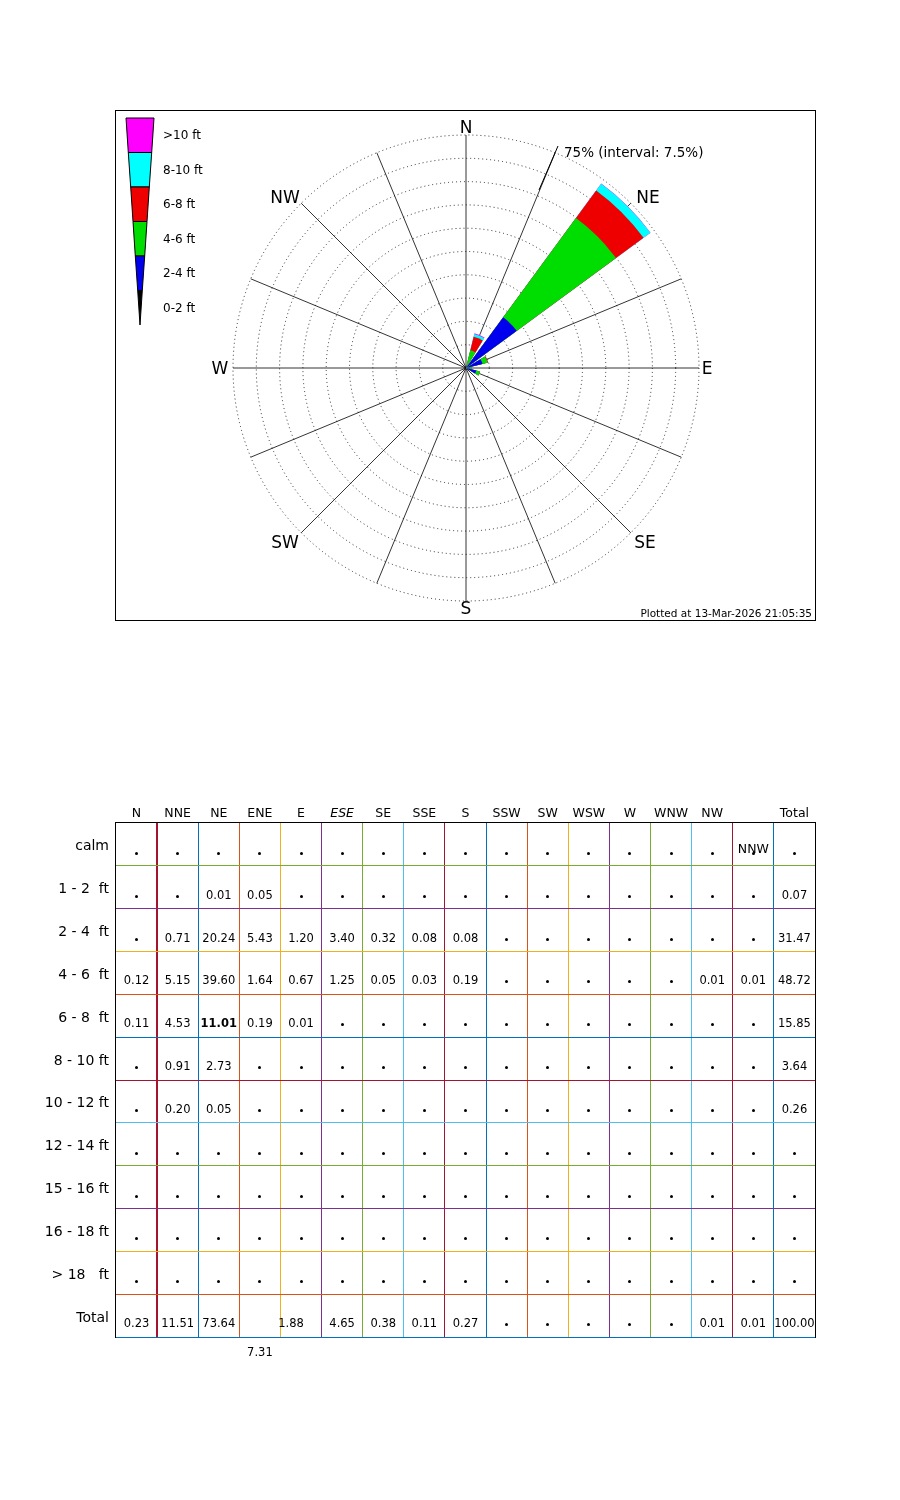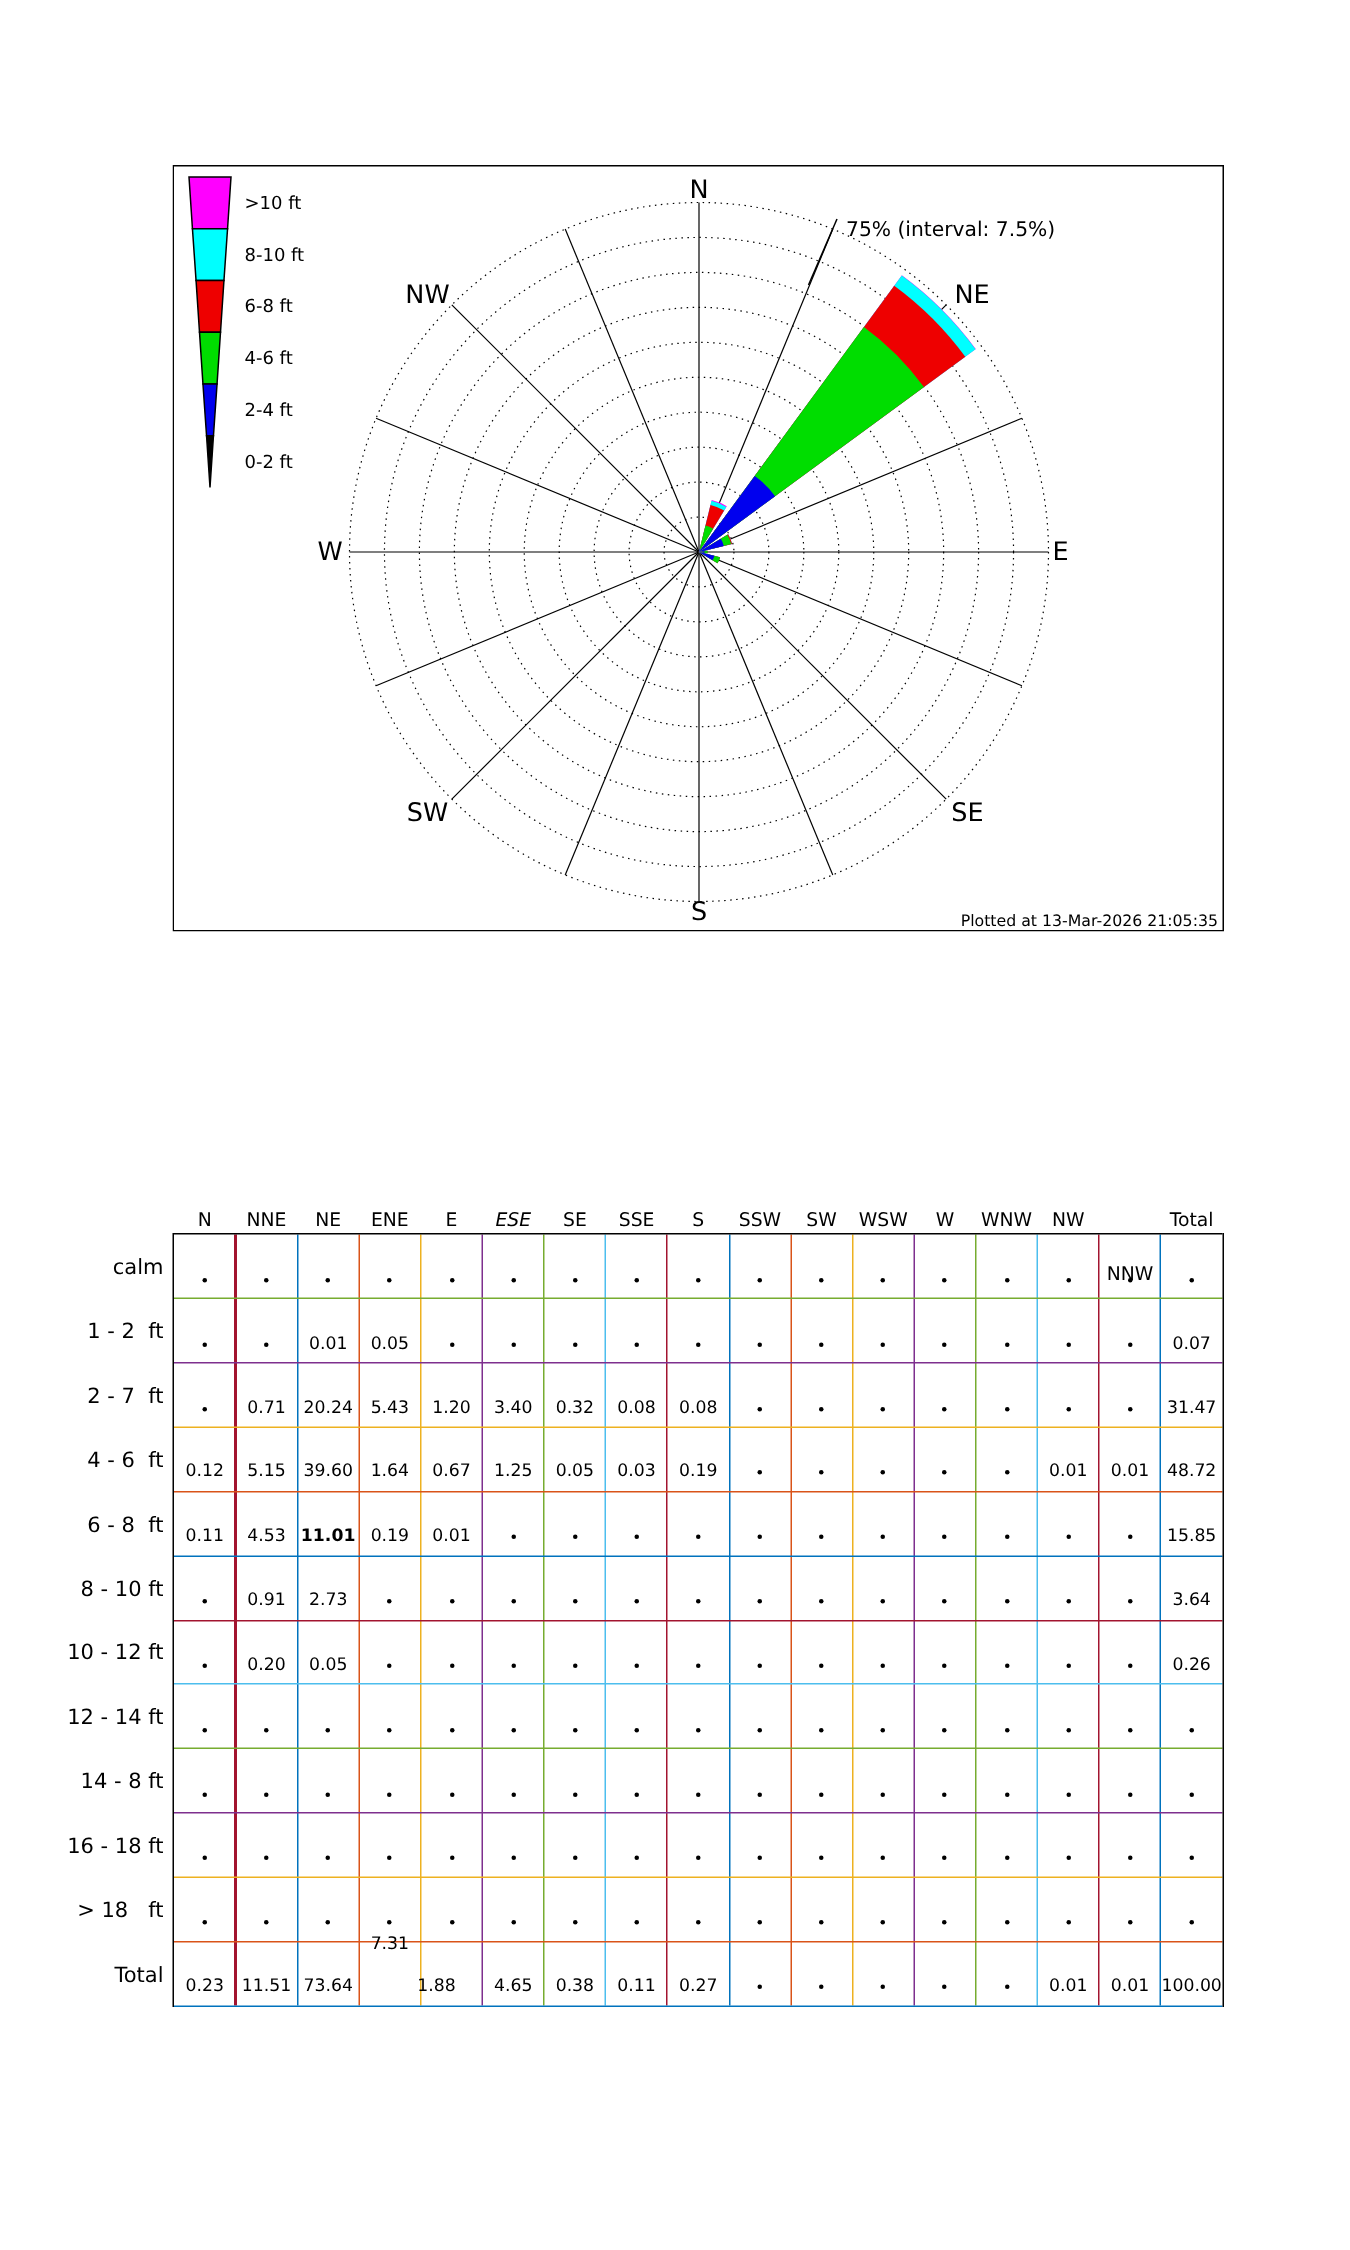--- a/index.html
+++ b/index.html
@@ -131,27 +131,27 @@
       <div class="col-header" style="left: 476.618px; top: 805px; width: 60px;">SSW</div>
       <div class="col-header" style="left: 517.735px; top: 805px; width: 60px;">SW</div>
       <div class="col-header" style="left: 558.853px; top: 805px; width: 60px;">WSW</div>
       <div class="col-header" style="left: 599.971px; top: 805px; width: 60px;">W</div>
       <div class="col-header" style="left: 641.088px; top: 805px; width: 60px;">WNW</div>
       <div class="col-header" style="left: 682.206px; top: 805px; width: 60px;">NW</div>
       <div class="col-header" style="left: 723.324px; top: 805px; width: 60px; margin-top: 36px;">NNW</div>
       <div class="col-header" style="left: 764.441px; top: 805px; width: 60px;">Total</div>
       <div class="row-label" style="left: 14px; top: 836.417px; width: 95px;">calm</div>
       <div class="row-label" style="left: 14px; top: 879.25px; width: 95px;">1 - 2  ft</div>
-      <div class="row-label" style="left: 14px; top: 922.083px; width: 95px;">2 - 7  ft</div>
+      <div class="row-label" style="left: 14px; top: 922.083px; width: 95px;">2 - 4  ft</div>
       <div class="row-label" style="left: 14px; top: 964.917px; width: 95px;">4 - 6  ft</div>
       <div class="row-label" style="left: 14px; top: 1007.75px; width: 95px;">6 - 8  ft</div>
       <div class="row-label" style="left: 14px; top: 1050.58px; width: 95px;">8 - 10 ft</div>
       <div class="row-label" style="left: 14px; top: 1093.42px; width: 95px;">10 - 12 ft</div>
       <div class="row-label" style="left: 14px; top: 1136.25px; width: 95px;">12 - 14 ft</div>
-      <div class="row-label" style="left: 14px; top: 1179.08px; width: 95px;">14 - 8 ft</div>
+      <div class="row-label" style="left: 14px; top: 1179.08px; width: 95px;">15 - 16 ft</div>
       <div class="row-label" style="left: 14px; top: 1221.92px; width: 95px;">16 - 18 ft</div>
       <div class="row-label" style="left: 14px; top: 1264.75px; width: 95px;">&gt; 18   ft</div>
       <div class="row-label" style="left: 14px; top: 1307.58px; width: 95px;">Total</div>
       <div class="vline" style="left: 156.118px; top: 823px; width: 2px; height: 514px; background: rgb(162, 20, 47);"></div>
       <div class="vline" style="left: 197.735px; top: 823px; width: 1px; height: 514px; background: rgb(0, 114, 189);"></div>
       <div class="vline" style="left: 238.853px; top: 823px; width: 1px; height: 514px; background: rgb(217, 83, 25);"></div>
       <div class="vline" style="left: 279.971px; top: 823px; width: 1px; height: 514px; background: rgb(237, 177, 32);"></div>
       <div class="vline" style="left: 321.088px; top: 823px; width: 1px; height: 514px; background: rgb(126, 47, 142);"></div>
       <div class="vline" style="left: 362.206px; top: 823px; width: 1px; height: 514px; background: rgb(119, 172, 48);"></div>
       <div class="vline" style="left: 403.324px; top: 823px; width: 1px; height: 514px; background: rgb(77, 190, 238);"></div>
@@ -362,21 +362,21 @@
       <div class="cell-dot" style="left: 546.235px; top: 1280.17px;"></div>
       <div class="cell-dot" style="left: 587.353px; top: 1280.17px;"></div>
       <div class="cell-dot" style="left: 628.471px; top: 1280.17px;"></div>
       <div class="cell-dot" style="left: 669.588px; top: 1280.17px;"></div>
       <div class="cell-dot" style="left: 710.706px; top: 1280.17px;"></div>
       <div class="cell-dot" style="left: 751.824px; top: 1280.17px;"></div>
       <div class="cell-dot" style="left: 792.941px; top: 1280.17px;"></div>
       <div class="cell-val" style="left: 112.559px; top: 1315px; width: 48px;">0.23</div>
       <div class="cell-val" style="left: 153.676px; top: 1315px; width: 48px;">11.51</div>
       <div class="cell-val" style="left: 194.794px; top: 1315px; width: 48px;">73.64</div>
-      <div class="cell-val" style="left: 235.912px; top: 1287px; width: 48px;">7.31</div>
+      <div class="cell-val" style="left: 235.912px; top: 1344px; width: 48px;">7.31</div>
       <div class="cell-val" style="left: 267px; top: 1315px; width: 48px;">1.88</div>
       <div class="cell-val" style="left: 318.147px; top: 1315px; width: 48px;">4.65</div>
       <div class="cell-val" style="left: 359.265px; top: 1315px; width: 48px;">0.38</div>
       <div class="cell-val" style="left: 400.382px; top: 1315px; width: 48px;">0.11</div>
       <div class="cell-val" style="left: 441.5px; top: 1315px; width: 48px;">0.27</div>
       <div class="cell-dot" style="left: 505.118px; top: 1323px;"></div>
       <div class="cell-dot" style="left: 546.235px; top: 1323px;"></div>
       <div class="cell-dot" style="left: 587.353px; top: 1323px;"></div>
       <div class="cell-dot" style="left: 628.471px; top: 1323px;"></div>
       <div class="cell-dot" style="left: 669.588px; top: 1323px;"></div>

